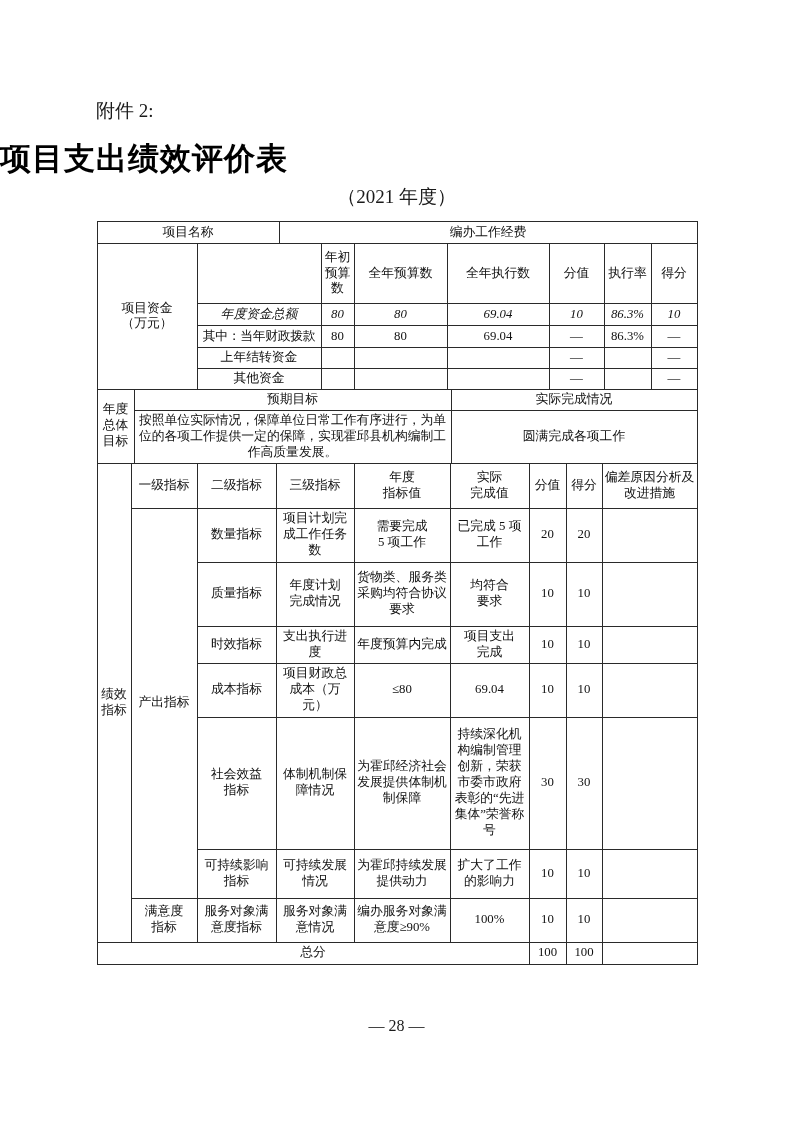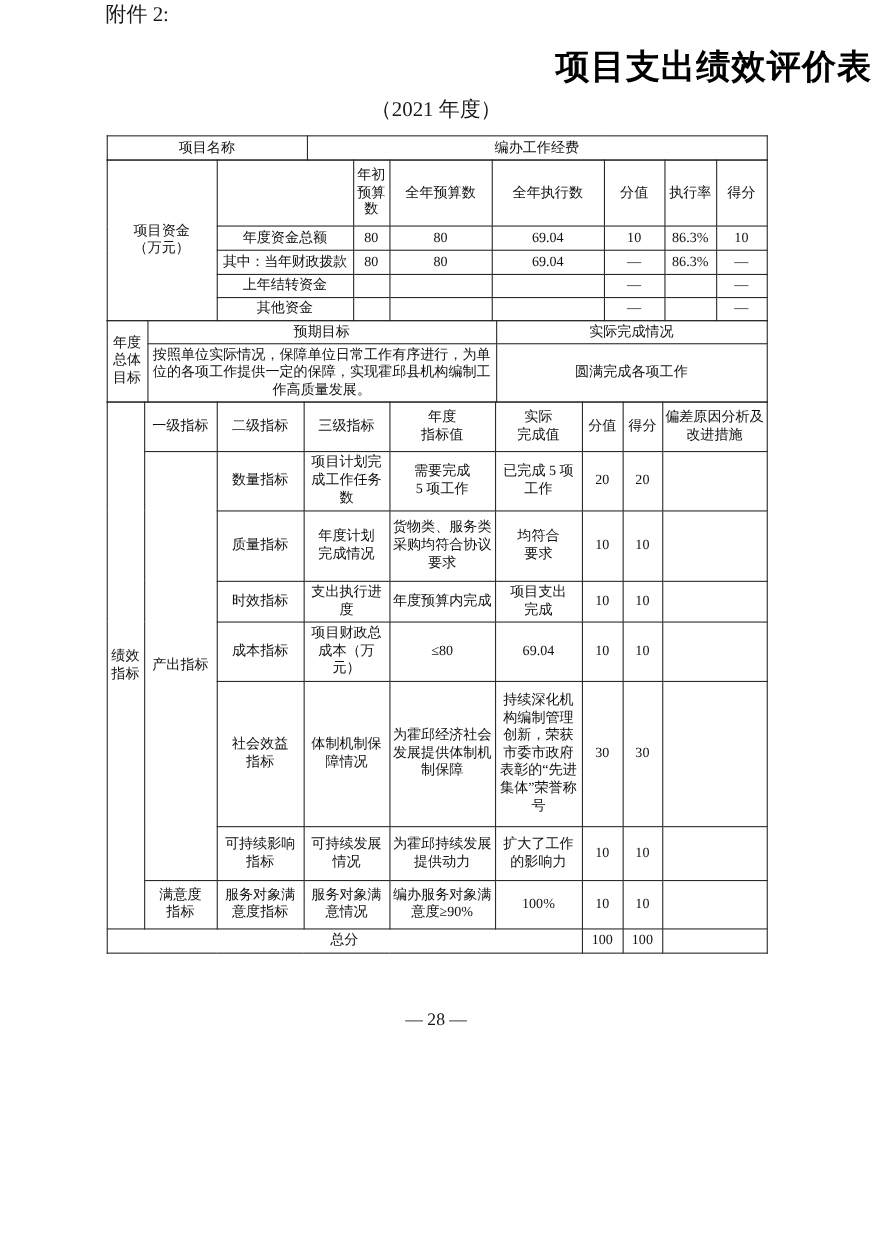--- a/index.html
+++ b/index.html
@@ -1,42 +1,42 @@
 <!DOCTYPE html>
 <html><head>
 <meta charset="utf-8">
 <style>
   html,body{margin:0;padding:0;background:#ffffff;}
   body{
     width:793px;height:1122px;margin:0 auto;position:relative;
     font-family:"Liberation Serif","DejaVu Serif",serif;color:#111;
   }
-  .doc{}
+  .doc{padding-top:98px;}
   .attachment{margin-left:96px;font-size:19px;color:#1a1a1a;}
-  .doc-title{text-align:right;font-size:31px;font-weight:bold;margin-top:14px;letter-spacing:1px;color:#000;}
+  .doc-title{text-align:left;font-size:31px;font-weight:bold;margin-top:14px;letter-spacing:1px;color:#000;}
   .doc-subtitle{text-align:center;font-size:19px;margin-top:4px;color:#1a1a1a;}
   .tablewrap{width:600px;margin:12px auto 0 auto;}
   table.sec{
     border-collapse:collapse;table-layout:fixed;width:600px;margin-top:-1px;
   }
   table.sec td{
     border:1px solid #2a2a2a;text-align:center;vertical-align:middle;
     font-size:12.8px;line-height:1.25;padding:2px;color:#111;
     white-space:pre-line;word-break:break-all;overflow:hidden;
   }
   td.vcell{padding:2px 9px;line-height:1.6;margin-left:32px;}        
   td.vcell2{padding:2px 3px;line-height:1.35;}      
   td.name-tight{font-size:10.7px;letter-spacing:-0.2px;padding:2px 1px;}
   td.name-wrap{font-size:11.5px;padding:2px 1px;}
   td.exp-text{font-size:11.4px;padding:2px 2px;}
   td.tight{font-size:12.3px;padding:2px 1px;}
   td.fund-sub{font-size:12.2px;letter-spacing:-0.3px;padding:2px 0;}
   td.alignr{text-align:right;padding-right:13px;}
   tr.hA1{height:22px;} tr.hA2{height:36px;}
-  tr.hB0{height:60px;} tr.hB1{height:22px;} tr.hB2{height:22px;} tr.hB3{height:17px;} tr.hB4{height:17px;margin-top:48px;}
+  tr.hB0{height:60px;} tr.hB1{height:22px;font-style:italic;} tr.hB2{height:22px;} tr.hB3{height:17px;} tr.hB4{height:17px;margin-top:48px;}
   tr.hC1{height:17px;} tr.hC2{height:42px;}
   tr.hD0{height:45px;} tr.hD1{height:54px;} tr.hD2{height:64px;} tr.hD3{height:37px;}
   tr.hD4{height:54px;} tr.hD5{height:132px;} tr.hD6{height:49px;margin-top:21px;} tr.hD7{height:44px;} tr.hD8{height:22px;}
   .page-footer{text-align:center;margin-top:52px;font-size:16px;color:#1a1a1a;}
 </style>
 </head>
 <body>
 
 <div class="doc">
 

